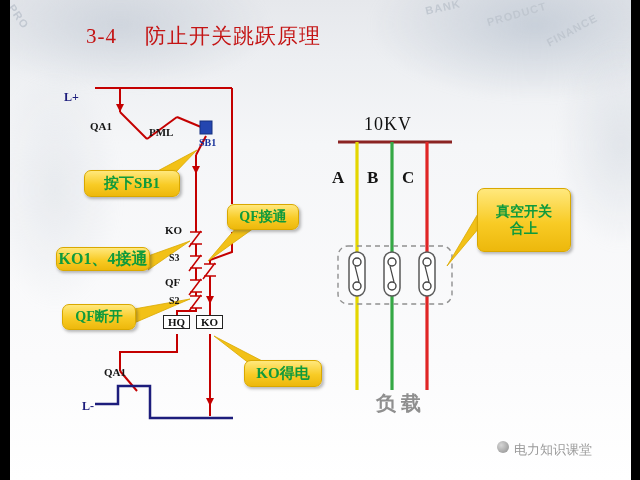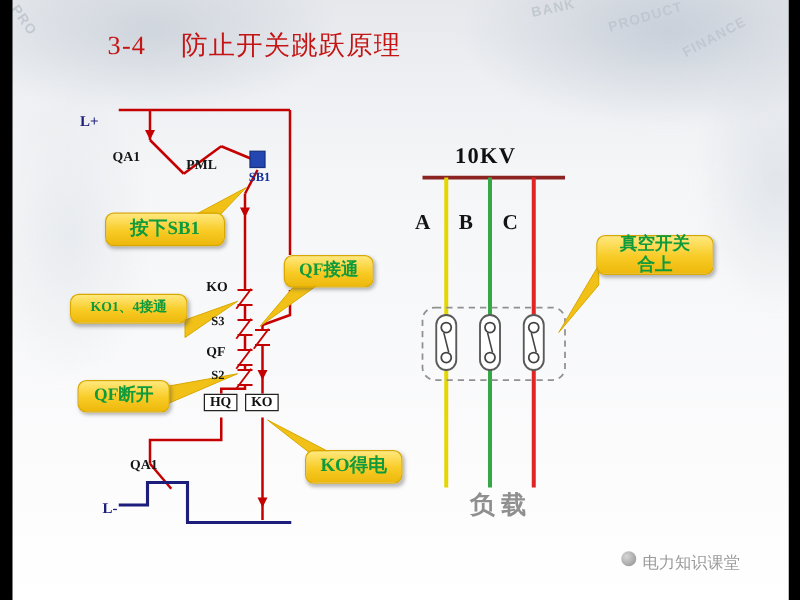--- a/index.html
+++ b/index.html
@@ -32,21 +32,21 @@
           font-size:11px; font-weight:bold; color:#111; }
 
   .callout { position:absolute; z-index:30;
              background:linear-gradient(180deg,#ffe87d 0%,#f8cb25 55%,#edb80c 100%);
              border:1px solid #d9a800; border-radius:7px;
              color:#0f9a3c; font-weight:bold; text-align:center;
              display:flex; flex-direction:column; align-items:center; justify-content:center;
              box-shadow:1.5px 2px 3px rgba(60,60,60,.35); line-height:1.25; }
 
   .phase-lbl { position:absolute; z-index:20; font-size:17px; font-weight:bold; color:#141414; }
-  .voltage { position:absolute; left:364px; top:114px; z-index:20; font-size:18px; font-weight:bold; color:#101010; letter-spacing:1px; }
+  .voltage { position:absolute; left:364px; top:114px; z-index:20; font-size:18px; font-weight:normal; color:#101010; letter-spacing:1px; }
   .load { position:absolute; left:376px; top:390px; z-index:20; font-size:20px; font-weight:bold; color:#8f8f8f; letter-spacing:5px; }
 
   .watermark { position:absolute; left:497px; top:441px; z-index:20; display:flex; align-items:flex-start; gap:5px;
                color:#9a9a9a; font-size:13px; font-family:"Liberation Sans",sans-serif; }
   .logo-dot { width:12px; height:12px; border-radius:50%;
               background:radial-gradient(circle at 35% 35%, #d6d6d6, #8d8d8d); }
 
   .sidebar { position:absolute; top:0; height:480px; background:#000; z-index:50; }
   .sidebar.left { left:0; width:10px; }
   .sidebar.right { right:0; width:9px; }
@@ -158,25 +158,25 @@
   <div class="lbl" style="left:169px; top:252px; font-size:10px;">S3</div>
   <div class="lbl" style="left:165px; top:276px; font-size:11px;">QF</div>
   <div class="lbl" style="left:169px; top:295px; font-size:10px;">S2</div>
   <div class="lbl" style="left:104px; top:366px; font-size:11px;">QA1</div>
   <div class="lbl navy" style="left:82px; top:399px; font-size:12px;">L-</div>
 
   <div class="coil" style="left:163px; top:315px;">HQ</div>
   <div class="coil" style="left:196px; top:315px;">KO</div>
 
   <div class="callout" style="left:84px;  top:170px; width:96px; height:27px; font-size:15px;">按下SB1</div>
-  <div class="callout" style="left:56px;  top:235px; width:94px; height:24px; font-size:11px;">KO1、4接通</div>
+  <div class="callout" style="left:56px;  top:247px; width:94px; height:24px; font-size:16px;">KO1、4接通</div>
   <div class="callout" style="left:62px;  top:304px; width:74px; height:26px; font-size:14px;">QF断开</div>
   <div class="callout" style="left:227px; top:204px; width:72px; height:26px; font-size:14px;">QF接通</div>
   <div class="callout" style="left:244px; top:360px; width:78px; height:27px; font-size:15px;">KO得电</div>
-  <div class="callout" style="left:477px; top:188px; width:94px; height:32px; font-size:14px;">
+  <div class="callout" style="left:477px; top:188px; width:94px; height:64px; font-size:14px;">
     <span>真空开关</span>
     <span>合上</span>
   </div>
 
   <div class="voltage">10KV</div>
   <div class="phase-lbl" style="left:332px; top:168px;">A</div>
   <div class="phase-lbl" style="left:367px; top:168px;">B</div>
   <div class="phase-lbl" style="left:402px; top:168px;">C</div>
   <div class="load">负载</div>
 

